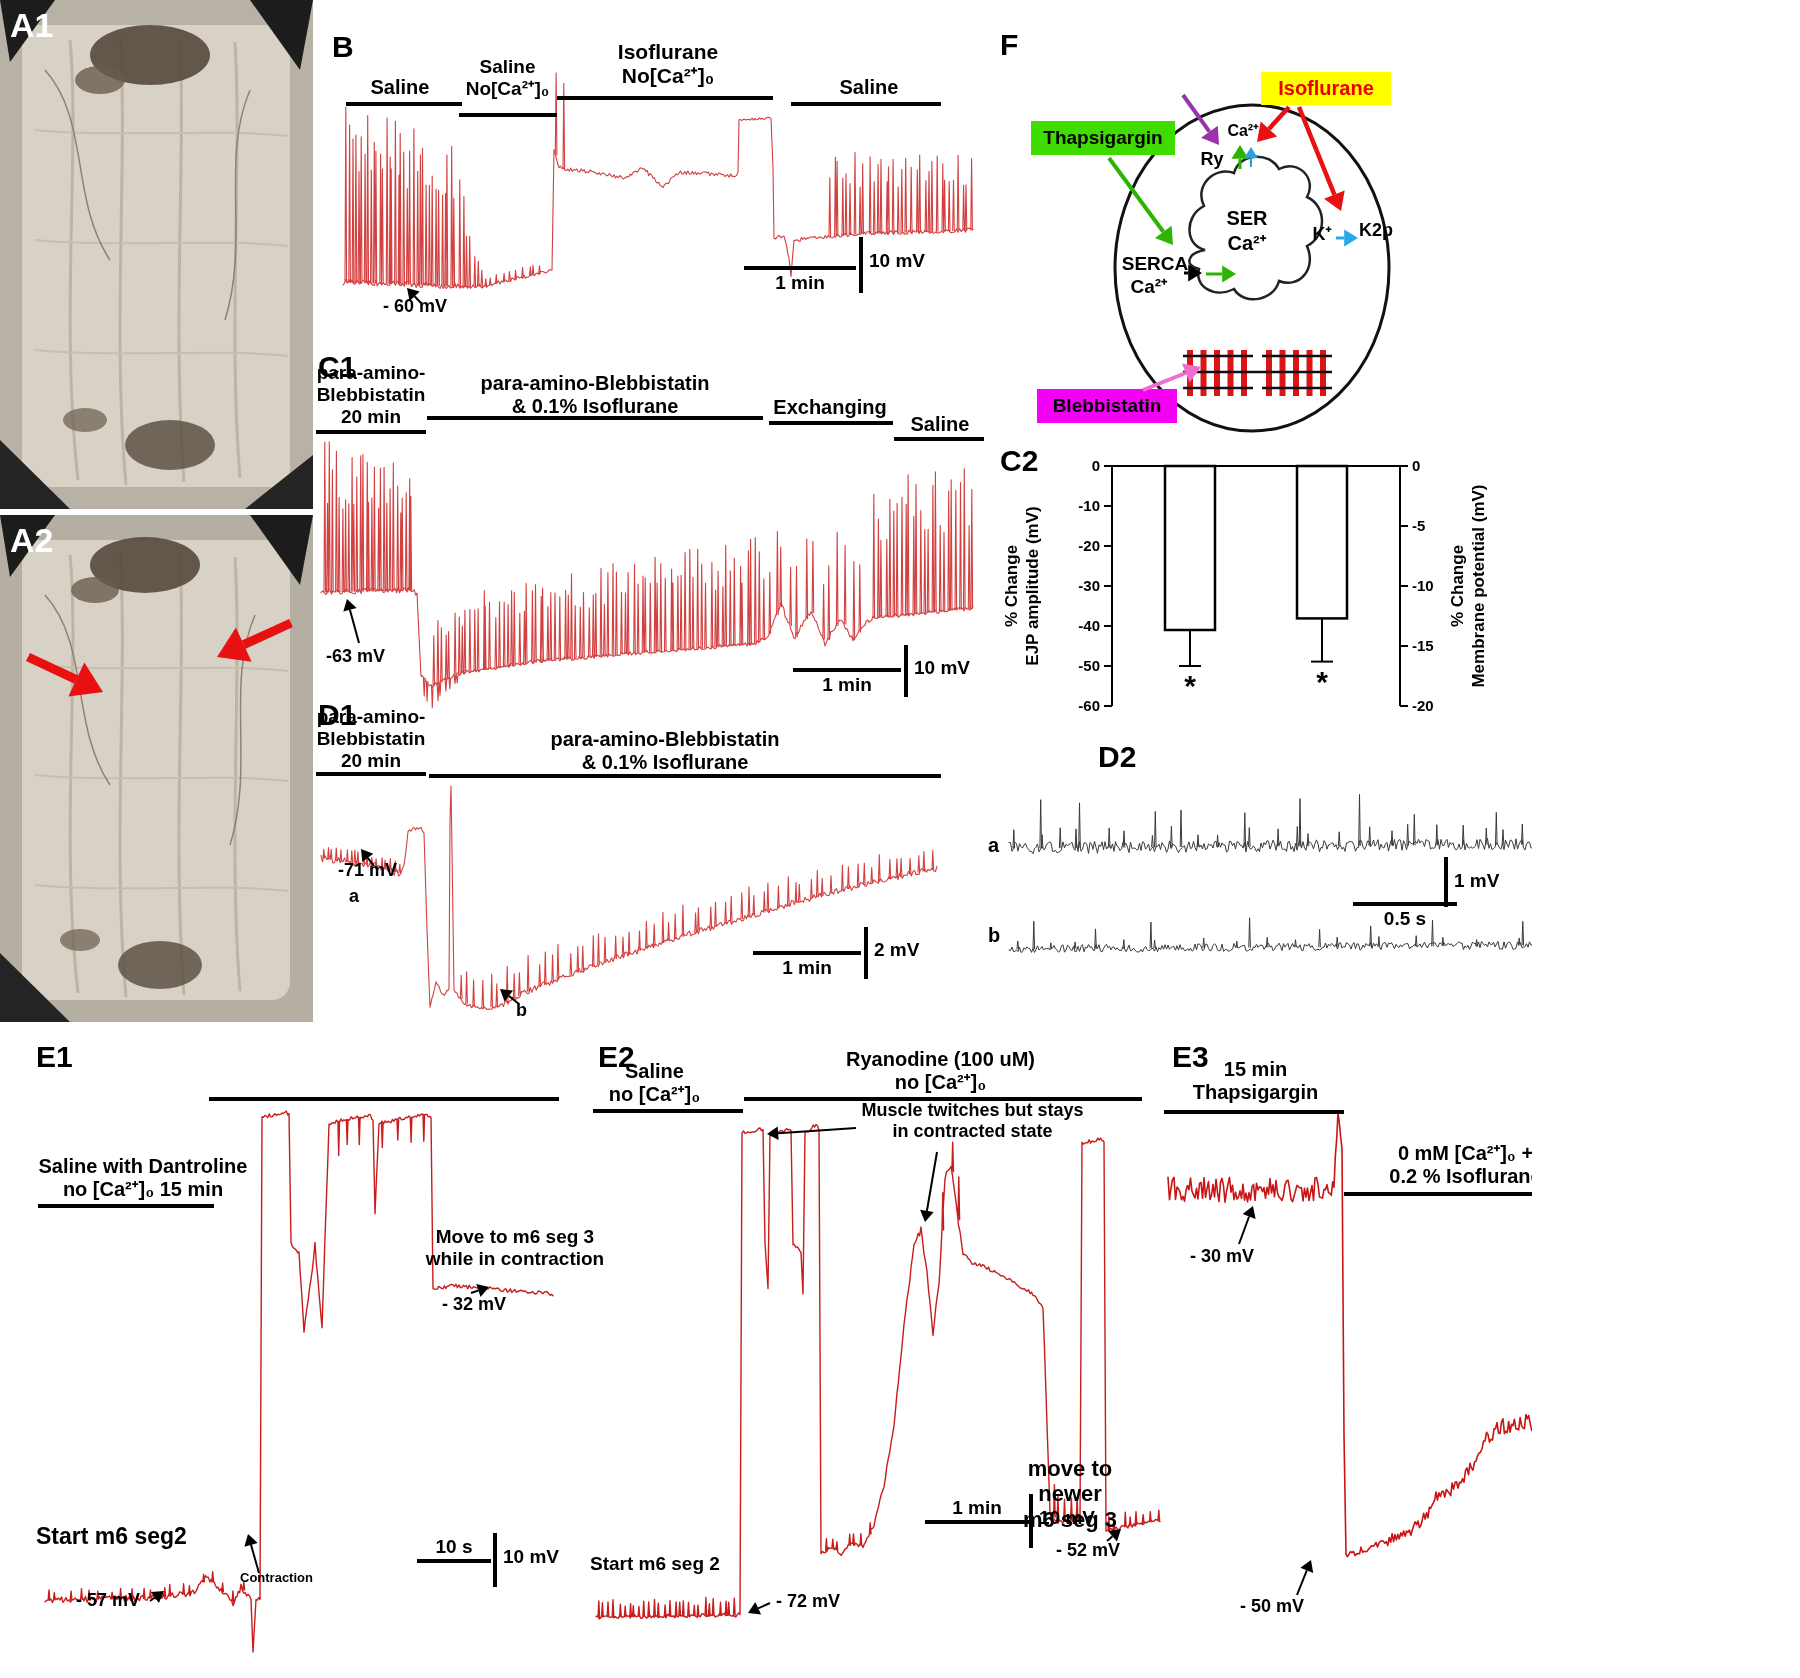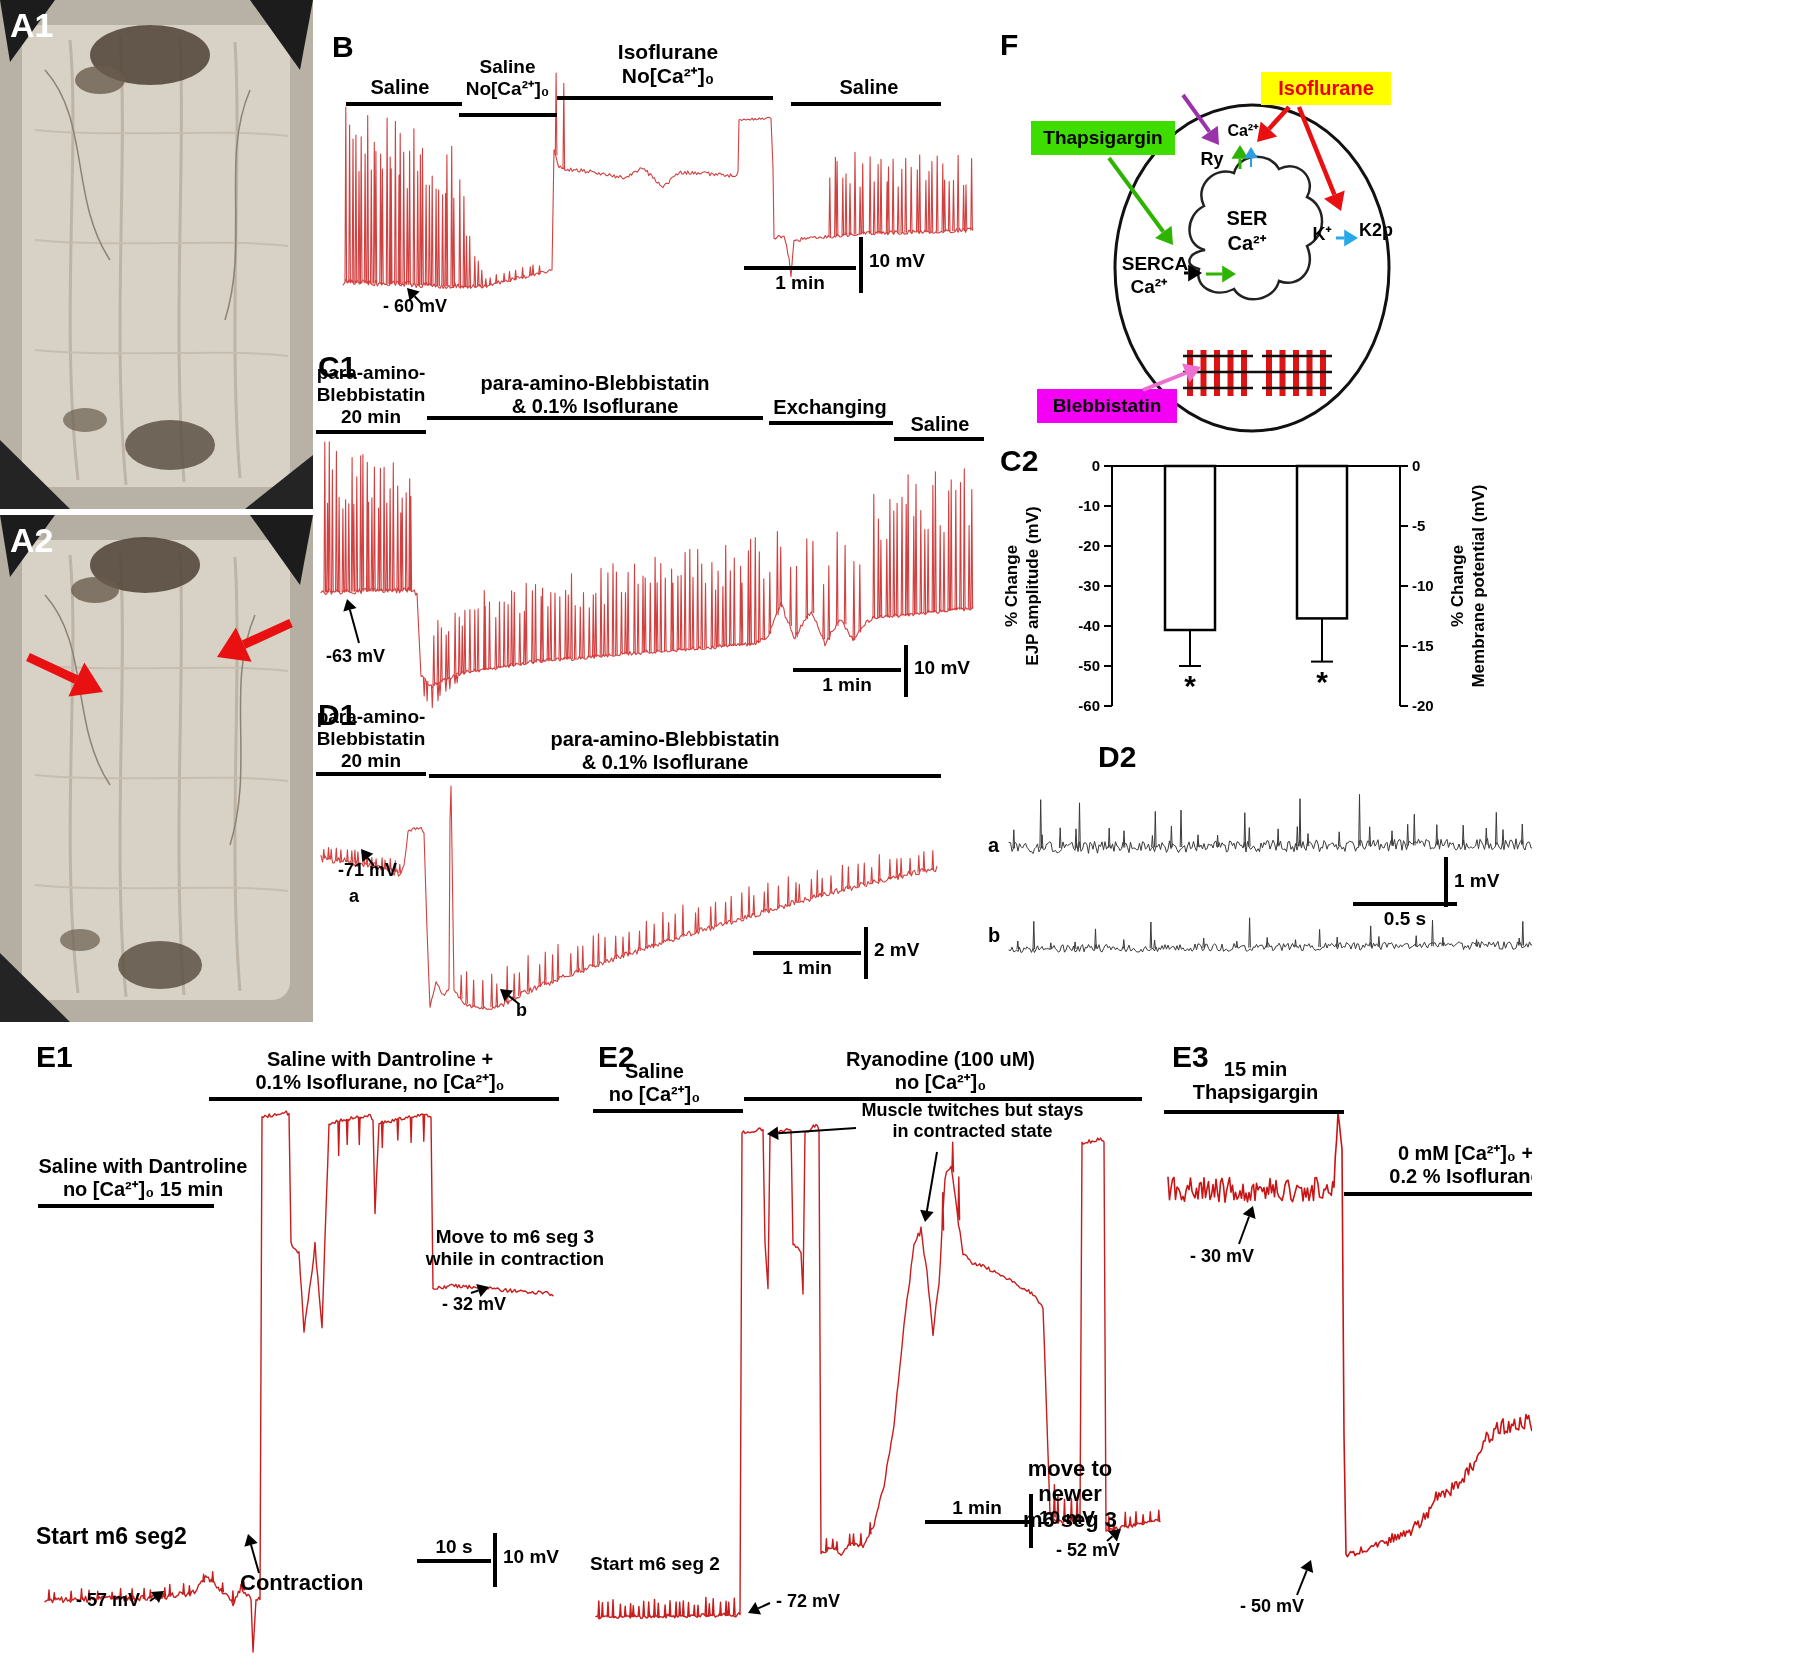--- a/index.html
+++ b/index.html
@@ -129,32 +129,30 @@
   <div class="vbar" style="left:864px;top:927px;height:52px;width:4px"></div>
   <div class="scale-label" style="left:874px;top:939px">2 mV</div>
 
   <div class="mv" style="left:988px;top:834px;font-size:20px">a</div>
   <div class="mv" style="left:988px;top:924px;font-size:20px">b</div>
   <div class="cbar" style="left:1353px;top:902px;width:104px;height:4px"></div>
   <div class="scale-label" style="left:1362px;top:908px;width:86px">0.5 s</div>
   <div class="vbar" style="left:1444px;top:857px;height:50px;width:4px"></div>
   <div class="scale-label" style="left:1454px;top:870px">1 mV</div>
 
-  <div class="cond" style="left:198px;top:1048px;width:364px">Saline with Dantroline +
-0.1% Isoflurane, no [Ca²⁺]₀</div>
   <div class="cbar" style="left:209px;top:1097px;width:350px"></div>
   <div class="cond" style="left:32px;top:1155px;width:222px">Saline with Dantroline
 no [Ca²⁺]₀ 15 min</div>
   <div class="cbar" style="left:38px;top:1204px;width:176px"></div>
   <div class="cond" style="left:420px;top:1226px;width:190px;font-size:19px">Move to m6 seg 3
 while in contraction</div>
   <div class="mv" style="left:442px;top:1294px">- 32 mV</div>
   <div class="mv" style="left:36px;top:1523px;font-size:23px">Start m6 seg2</div>
   <div class="mv" style="left:76px;top:1590px">- 57 mV</div>
-  <div class="mv" style="left:240px;top:1570px;font-size:22px">Contraction</div>
+  <div class="mv" style="left:240px;top:1570px;font-size:13px">Contraction</div>
   <div class="scale-label" style="left:416px;top:1536px;width:76px">10 s</div>
   <div class="cbar" style="left:417px;top:1559px;width:74px;height:4px"></div>
   <div class="vbar" style="left:493px;top:1533px;height:54px;width:4px"></div>
   <div class="scale-label" style="left:503px;top:1546px">10 mV</div>
 
   <div class="cond" style="left:592px;top:1060px;width:125px">Saline
 no [Ca²⁺]₀</div>
   <div class="cbar" style="left:593px;top:1109px;width:150px"></div>
   <div class="cond" style="left:788px;top:1048px;width:305px">Ryanodine (100 uM)
 no [Ca²⁺]₀</div>

